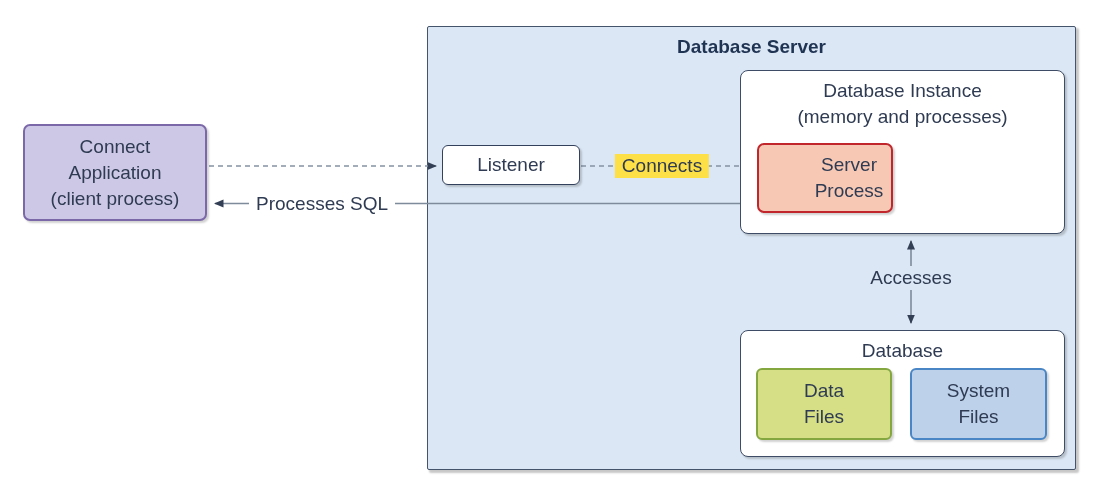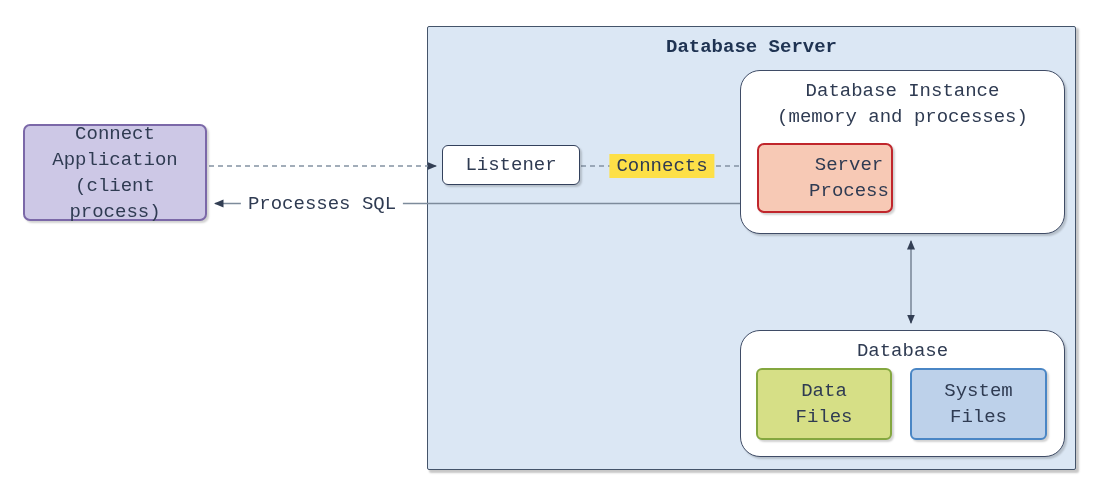--- a/index.html
+++ b/index.html
@@ -1,33 +1,33 @@
 <!DOCTYPE html>
 <html><head>
 <meta charset="utf-8">
 <style>
   html,body{margin:0;padding:0;background:#ffffff;}
   .canvas{
     position:relative;width:1082px;height:497px;background:#ffffff;overflow:hidden;
-    font-family:Liberation Mono, monospace;color:#2f3b52;
+    font-family:Liberation Sans, sans-serif;color:#2f3b52;
   }
   .box{position:absolute;box-sizing:border-box;display:flex;flex-direction:column;
        justify-content:center;align-items:center;text-align:center;
        font-size:19px;line-height:26px;}
   .shadowed{box-shadow:2px 2px 2px rgba(0,0,0,0.18);}
   .container{
     position:absolute;left:427px;top:26px;width:649px;height:444px;box-sizing:border-box;
     border:1.5px solid #44546a;border-radius:2px;
     box-shadow:2.5px 2.5px 2px rgba(0,0,0,0.22);
   }
   .container-title{
     position:absolute;left:427px;top:36px;width:649px;text-align:center;
     font-size:19px;font-weight:bold;color:#1f3352;
   }
-  .rounded-lg{border-radius:20px;}
+  .rounded-lg{border-radius:8px;}
   .rounded-md{border-radius:7px;}
   .rounded-sm{border-radius:6px;}
   .b2{border-width:2px;border-style:solid;}
   .b15{border-width:1.5px;border-style:solid;}
   .top-title{justify-content:flex-start;padding-top:7px;}
   .connectors{position:absolute;left:0;top:0;width:1097px;height:497px;z-index:2;pointer-events:none;}
   .node{z-index:3;}
   .edge-label{
     position:absolute;z-index:4;font-size:19px;line-height:22px;white-space:nowrap;
     transform:translate(-50%,-50%);padding:1px 7px;color:#2f3b52;
@@ -84,14 +84,15 @@
     <span class="line-span">Files</span>
   </div>
 
   <div class="box node shadowed b2 rounded-sm" style="left: 910px; top: 368px; width: 137px; height: 72px; background-color: rgb(189, 209, 234); border-color: rgb(74, 134, 197);">
     <span class="line-span">System</span>
     <span class="line-span">Files</span>
   </div>
 
   <div class="edge-label" style="left: 662px; top: 166px; background-color: #fde047;">Connects</div>
   <div class="edge-label" style="left:322px;top:204px;background:#ffffff;">Processes SQL</div>
+  <div class="edge-label" style="left: 911px; top: 278px; background-color: rgb(219, 231, 244);">Accesses</div>
 
 </div>
 
 </body></html>

